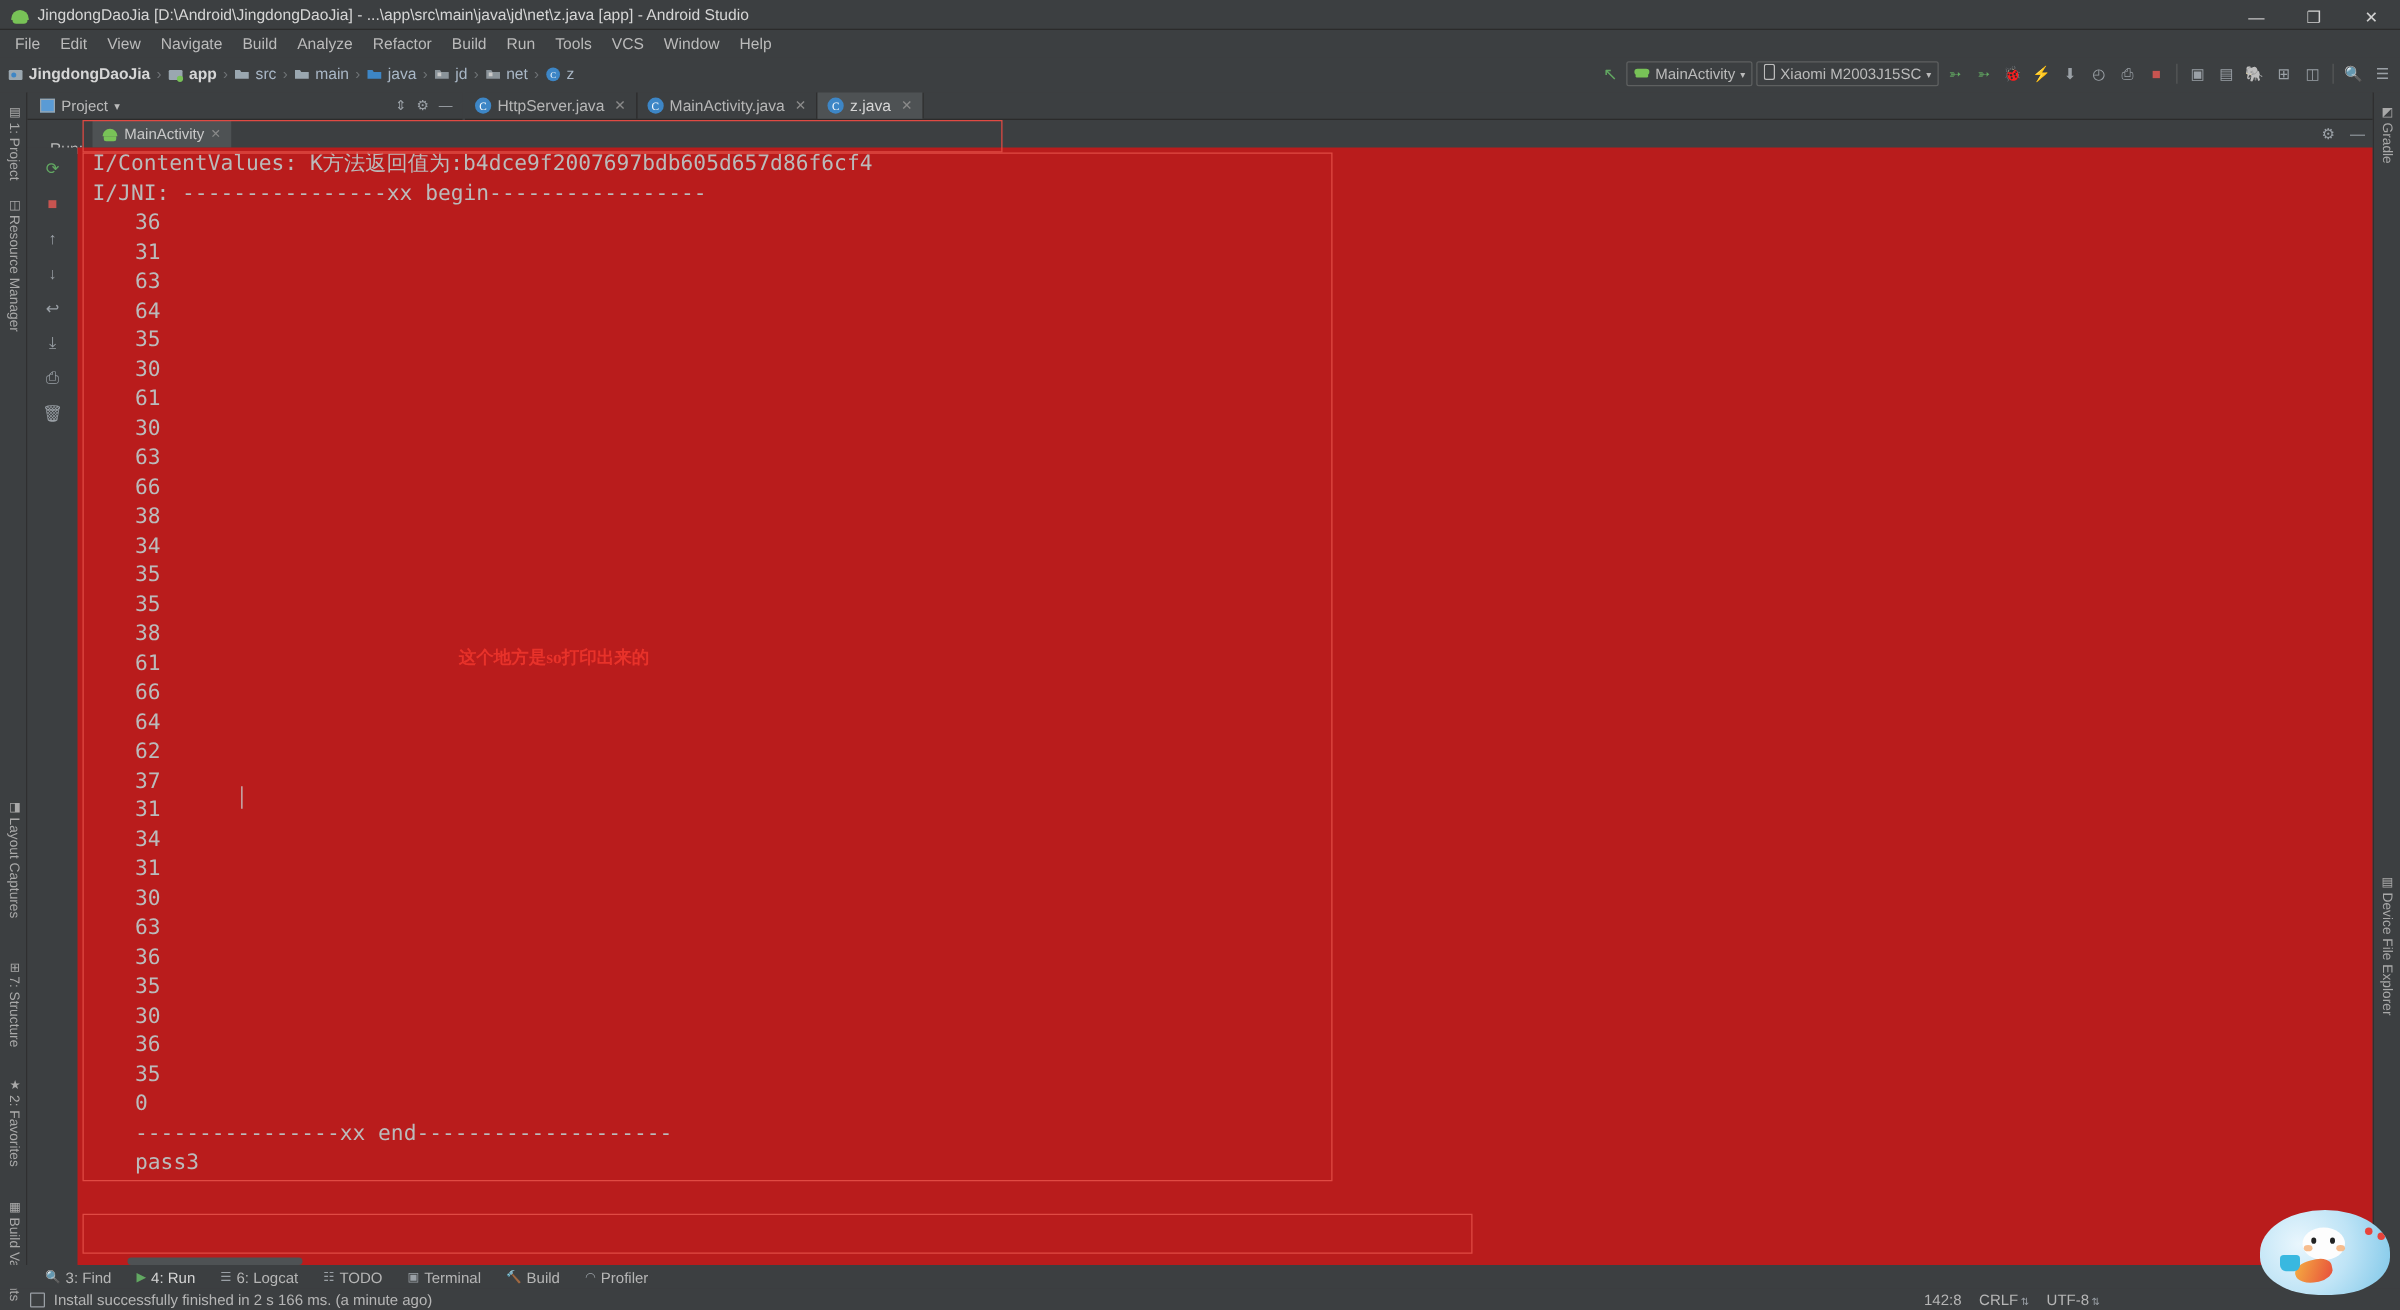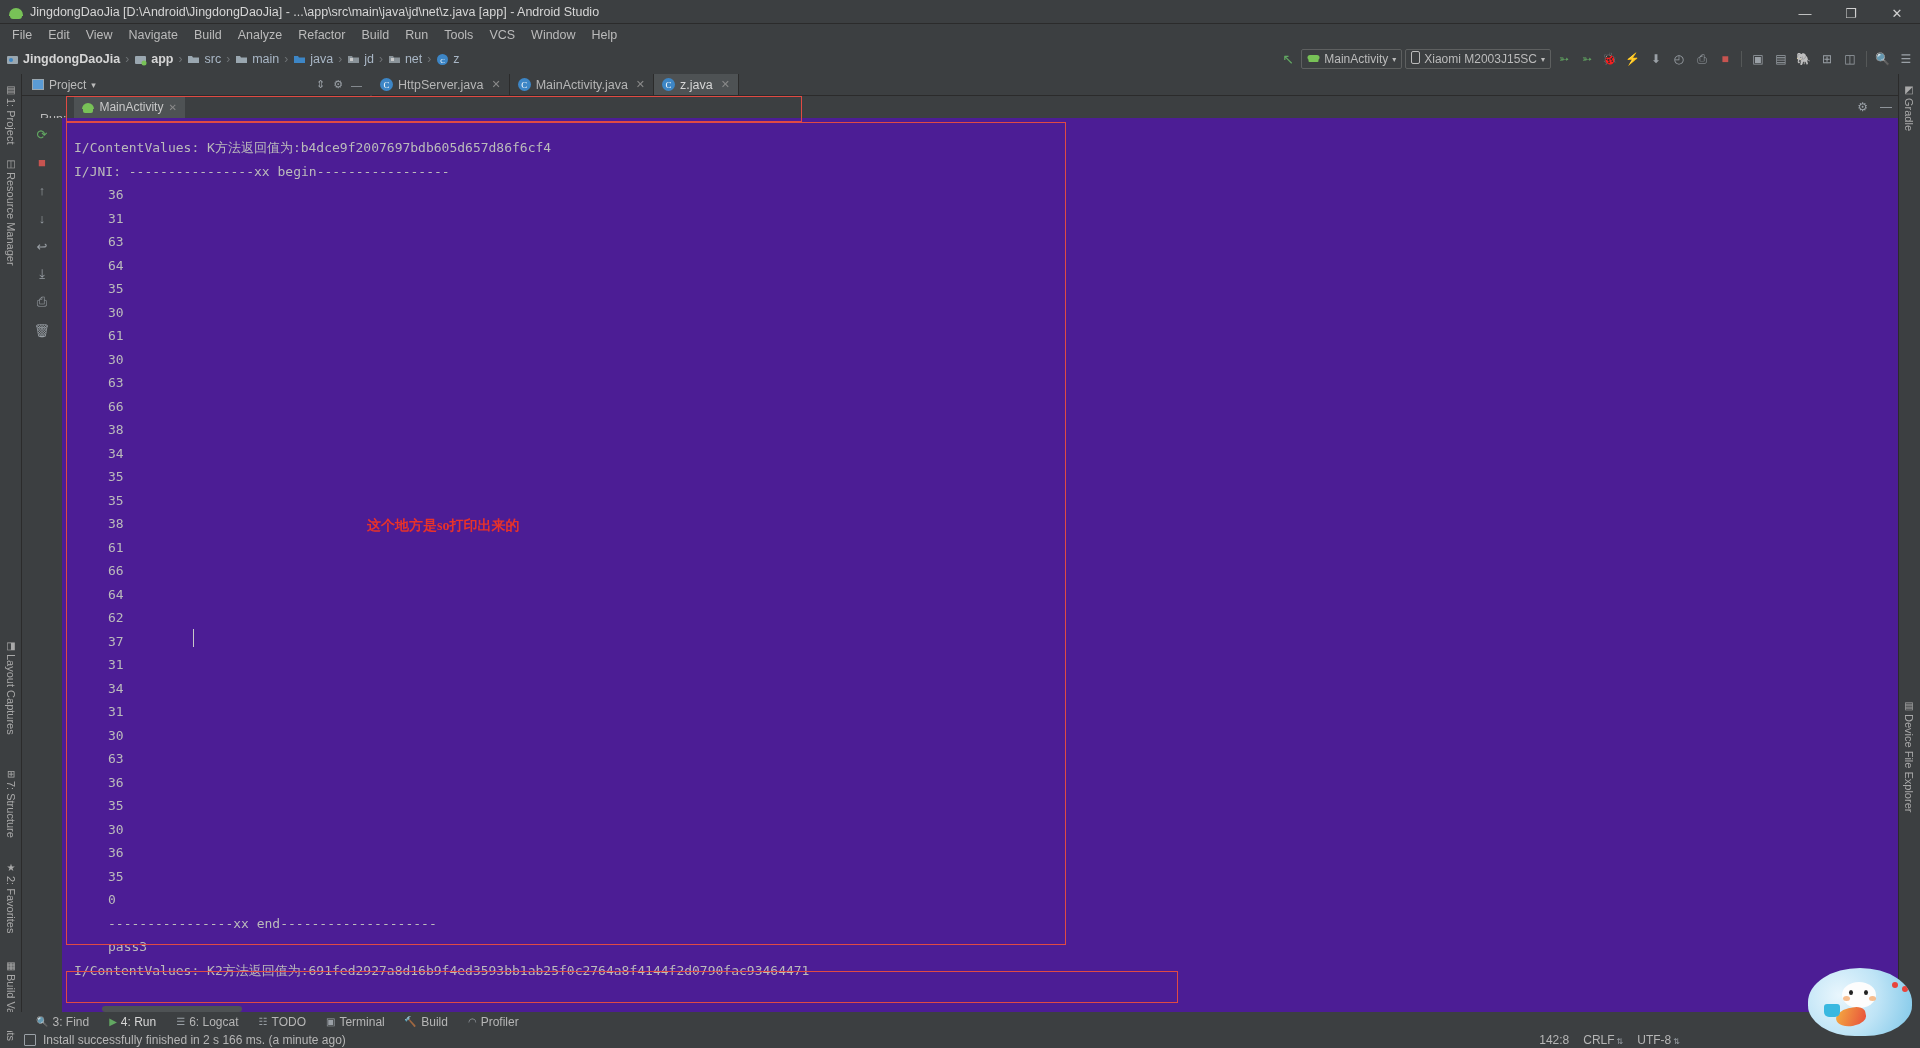--- a/index.html
+++ b/index.html
@@ -194,24 +194,24 @@
     width: 26px; height: 24px; display: flex;
     align-items: center; justify-content: center;
     font-size: 13px; color: #9aa0a6;
   }
   #run-side .sbtn.green { color: #62a862; }
   #run-side .sbtn.red { color: #c75450; }
 
   
   #console {
     position: absolute; left: 40px; top: 22px; right: 0; bottom: 0;
-    background: #4c1d95; overflow: hidden;
+    background: #b91c1c; overflow: hidden;
     font-family: "DejaVu Sans Mono", "Liberation Mono", monospace;
-    font-size: 13px; line-height: 23.5px; color: #bbbbbb;
-    padding-top: 18px;
+    font-size: 17px; line-height: 23.5px; color: #bbbbbb;
+    padding-top: 2px;
   }
   #console .cline { white-space: pre; padding-left: 12px; }
   #console .num { padding-left: 46px; }
   #console .indent { padding-left: 46px; }
 
   
   .redbox {
     position: absolute; border: 1.5px solid #e04a43;
     pointer-events: none;
   }
@@ -581,21 +581,20 @@
         <div class="cline num">63</div>
         <div class="cline num">36</div>
         <div class="cline num">35</div>
         <div class="cline num">30</div>
         <div class="cline num">36</div>
         <div class="cline num">35</div>
         <div class="cline num">0</div>
       </div>
     <div class="cline indent">----------------xx end--------------------</div>
     <div class="cline indent">pass3</div>
-    <div class="cline">I/ContentValues: K2方法返回值为:691fed2927a8d16b9f4ed3593bb1ab25f0c2764a8f4144f2d0790fac93464471</div>
     <div id="console-hscroll"></div>
   </div>
 
   <div class="redbox" style="left:44px; top:0px;   width:736px; height:26px;"></div>
   <div class="redbox" style="left:44px; top:26px;  width:1000px; height:823px;"></div>
   <div class="redbox" style="left:44px; top:875px; width:1112px; height:32px;"></div>
 
   <div id="annot-note" style="left:345px; top:421px;">这个地方是so打印出来的</div>
 
   <div id="caret-mark" style="left:171px; top:533px; height:18px;"></div>

